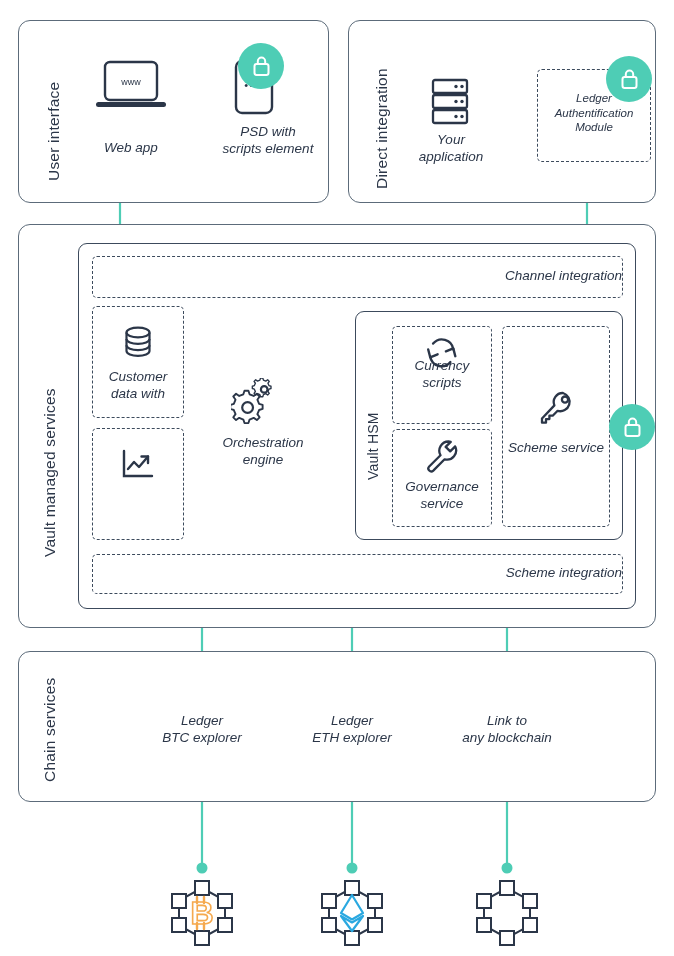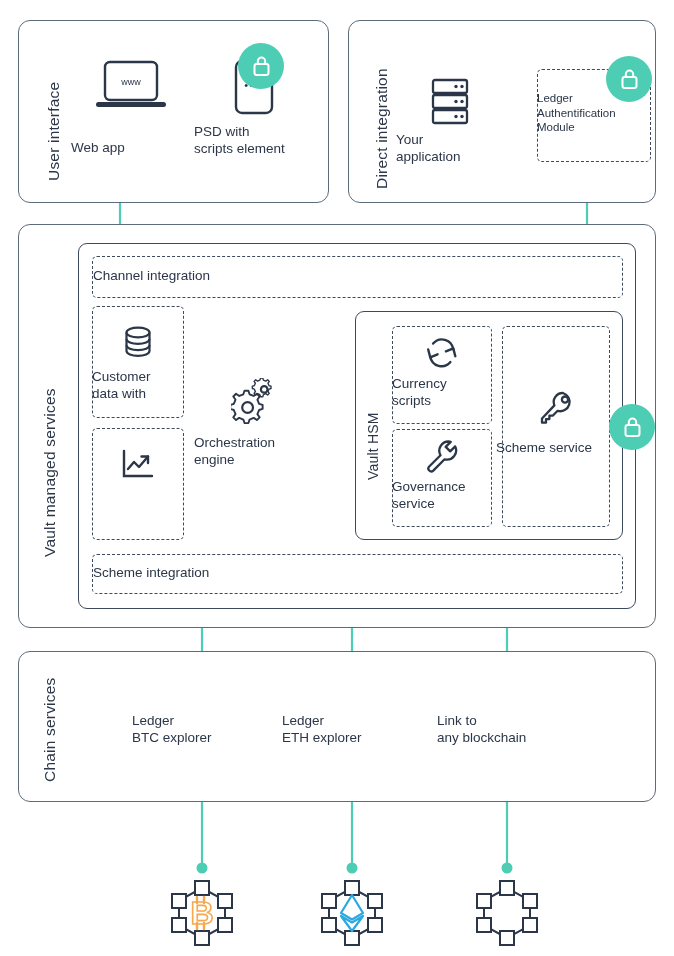--- a/index.html
+++ b/index.html
@@ -43,32 +43,35 @@
     position:absolute;
     border:1.6px solid #3c4a5c;
     border-radius:9px;
     box-sizing:border-box;
     background:#fff;
   }
 
   
   .cap{
     position:absolute;
+    text-align:center;
     font-size:13.5px;
     line-height:17px;
     color:#2b3648;
     white-space:pre-line;
+    font-style:italic;
   }
   .cap.sm{font-size:11.5px;line-height:14.5px;}
   .barlabel{
     position:absolute;
     width:100%;
-    text-align:left;
+    text-align:right;
     font-size:13.5px;
     color:#2b3648;
+    font-style:italic;
   }
 
   
   .lockbadge{
     position:absolute;
     width:46px;height:46px;border-radius:50%;
     background:#4ECDB5;
     display:flex;align-items:center;justify-content:center;
     z-index:40;
   }
@@ -255,21 +258,21 @@
   <div class="icon" style="left:424px;top:336px;">
     <svg width="36" height="34" viewBox="0 0 36 34">
       <g fill="none" stroke="#2b3648" stroke-width="2.4" stroke-linecap="round">
         <path d="M6.2 20.5 a11.5 11.5 0 0 0 20.2 5.6"></path>
         <path d="M29.3 13.2 a11.5 11.5 0 0 0 -20.2 -5.6"></path>
       </g>
       <path d="M4.2 13.5 L6.2 21.3 L13.6 18.3" fill="none" stroke="#2b3648" stroke-width="2.4" stroke-linejoin="round" stroke-linecap="round"></path>
       <path d="M31.3 20.2 L29.3 12.4 L21.9 15.4" fill="none" stroke="#2b3648" stroke-width="2.4" stroke-linejoin="round" stroke-linecap="round"></path>
     </svg>
   </div>
-  <div class="cap" style="left:392px;top:375px;width:100px;">Currency
+  <div class="cap" style="left:392px;top:357px;width:100px;">Currency
 scripts</div>
 
   <div class="dashed" style="left:392px;top:429px;width:100px;height:98px;"></div>
   <div class="icon" style="left:424px;top:438px;">
     <svg width="36" height="36" viewBox="0 0 36 36">
       <path d="M24.5 3.5 a9.2 9.2 0 0 0 -8.0 13.7 L5.2 28.5 a2.9 2.9 0 0 0 4.1 4.1 L20.6 21.3
                A9.2 9.2 0 0 0 31.2 8.4 l-5.0 5.0 l-4.5 -4.5 l5.0 -5.0 a9.3 9.3 0 0 0 -2.2 -0.4 z" fill="none" stroke="#2b3648" stroke-width="2.3" stroke-linejoin="round"></path>
     </svg>
   </div>
   <div class="cap" style="left:392px;top:478px;width:100px;">Governance

